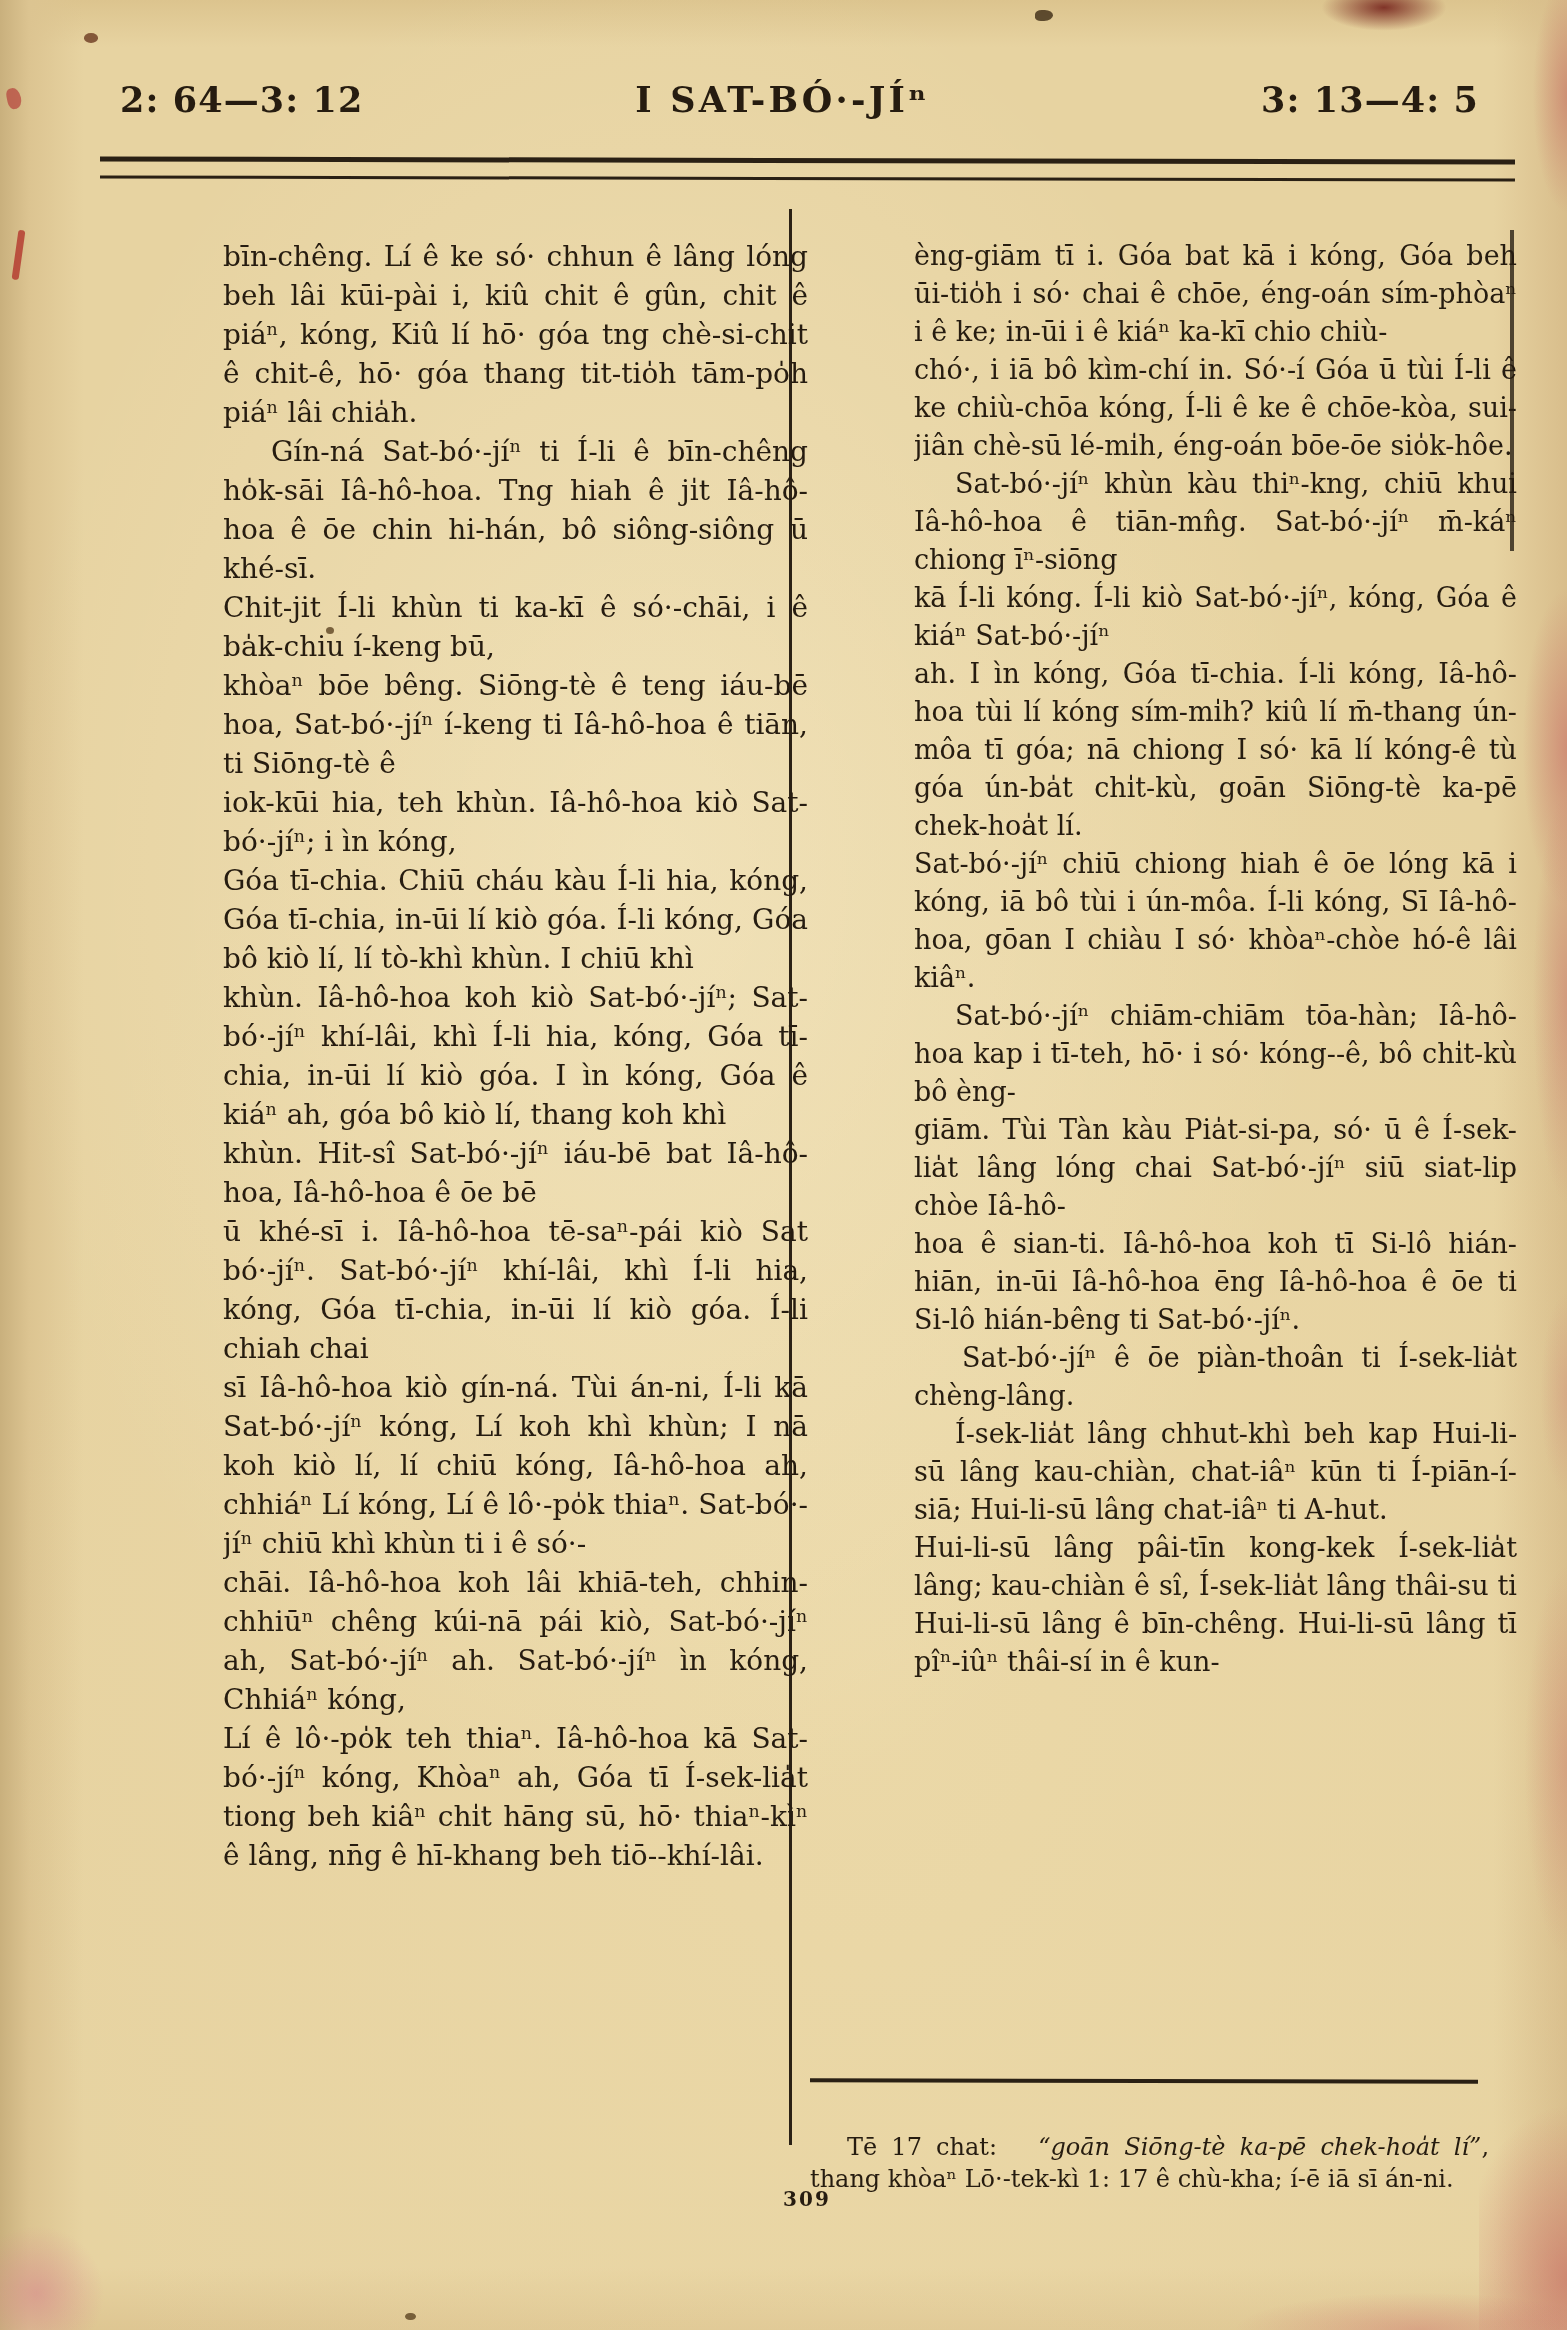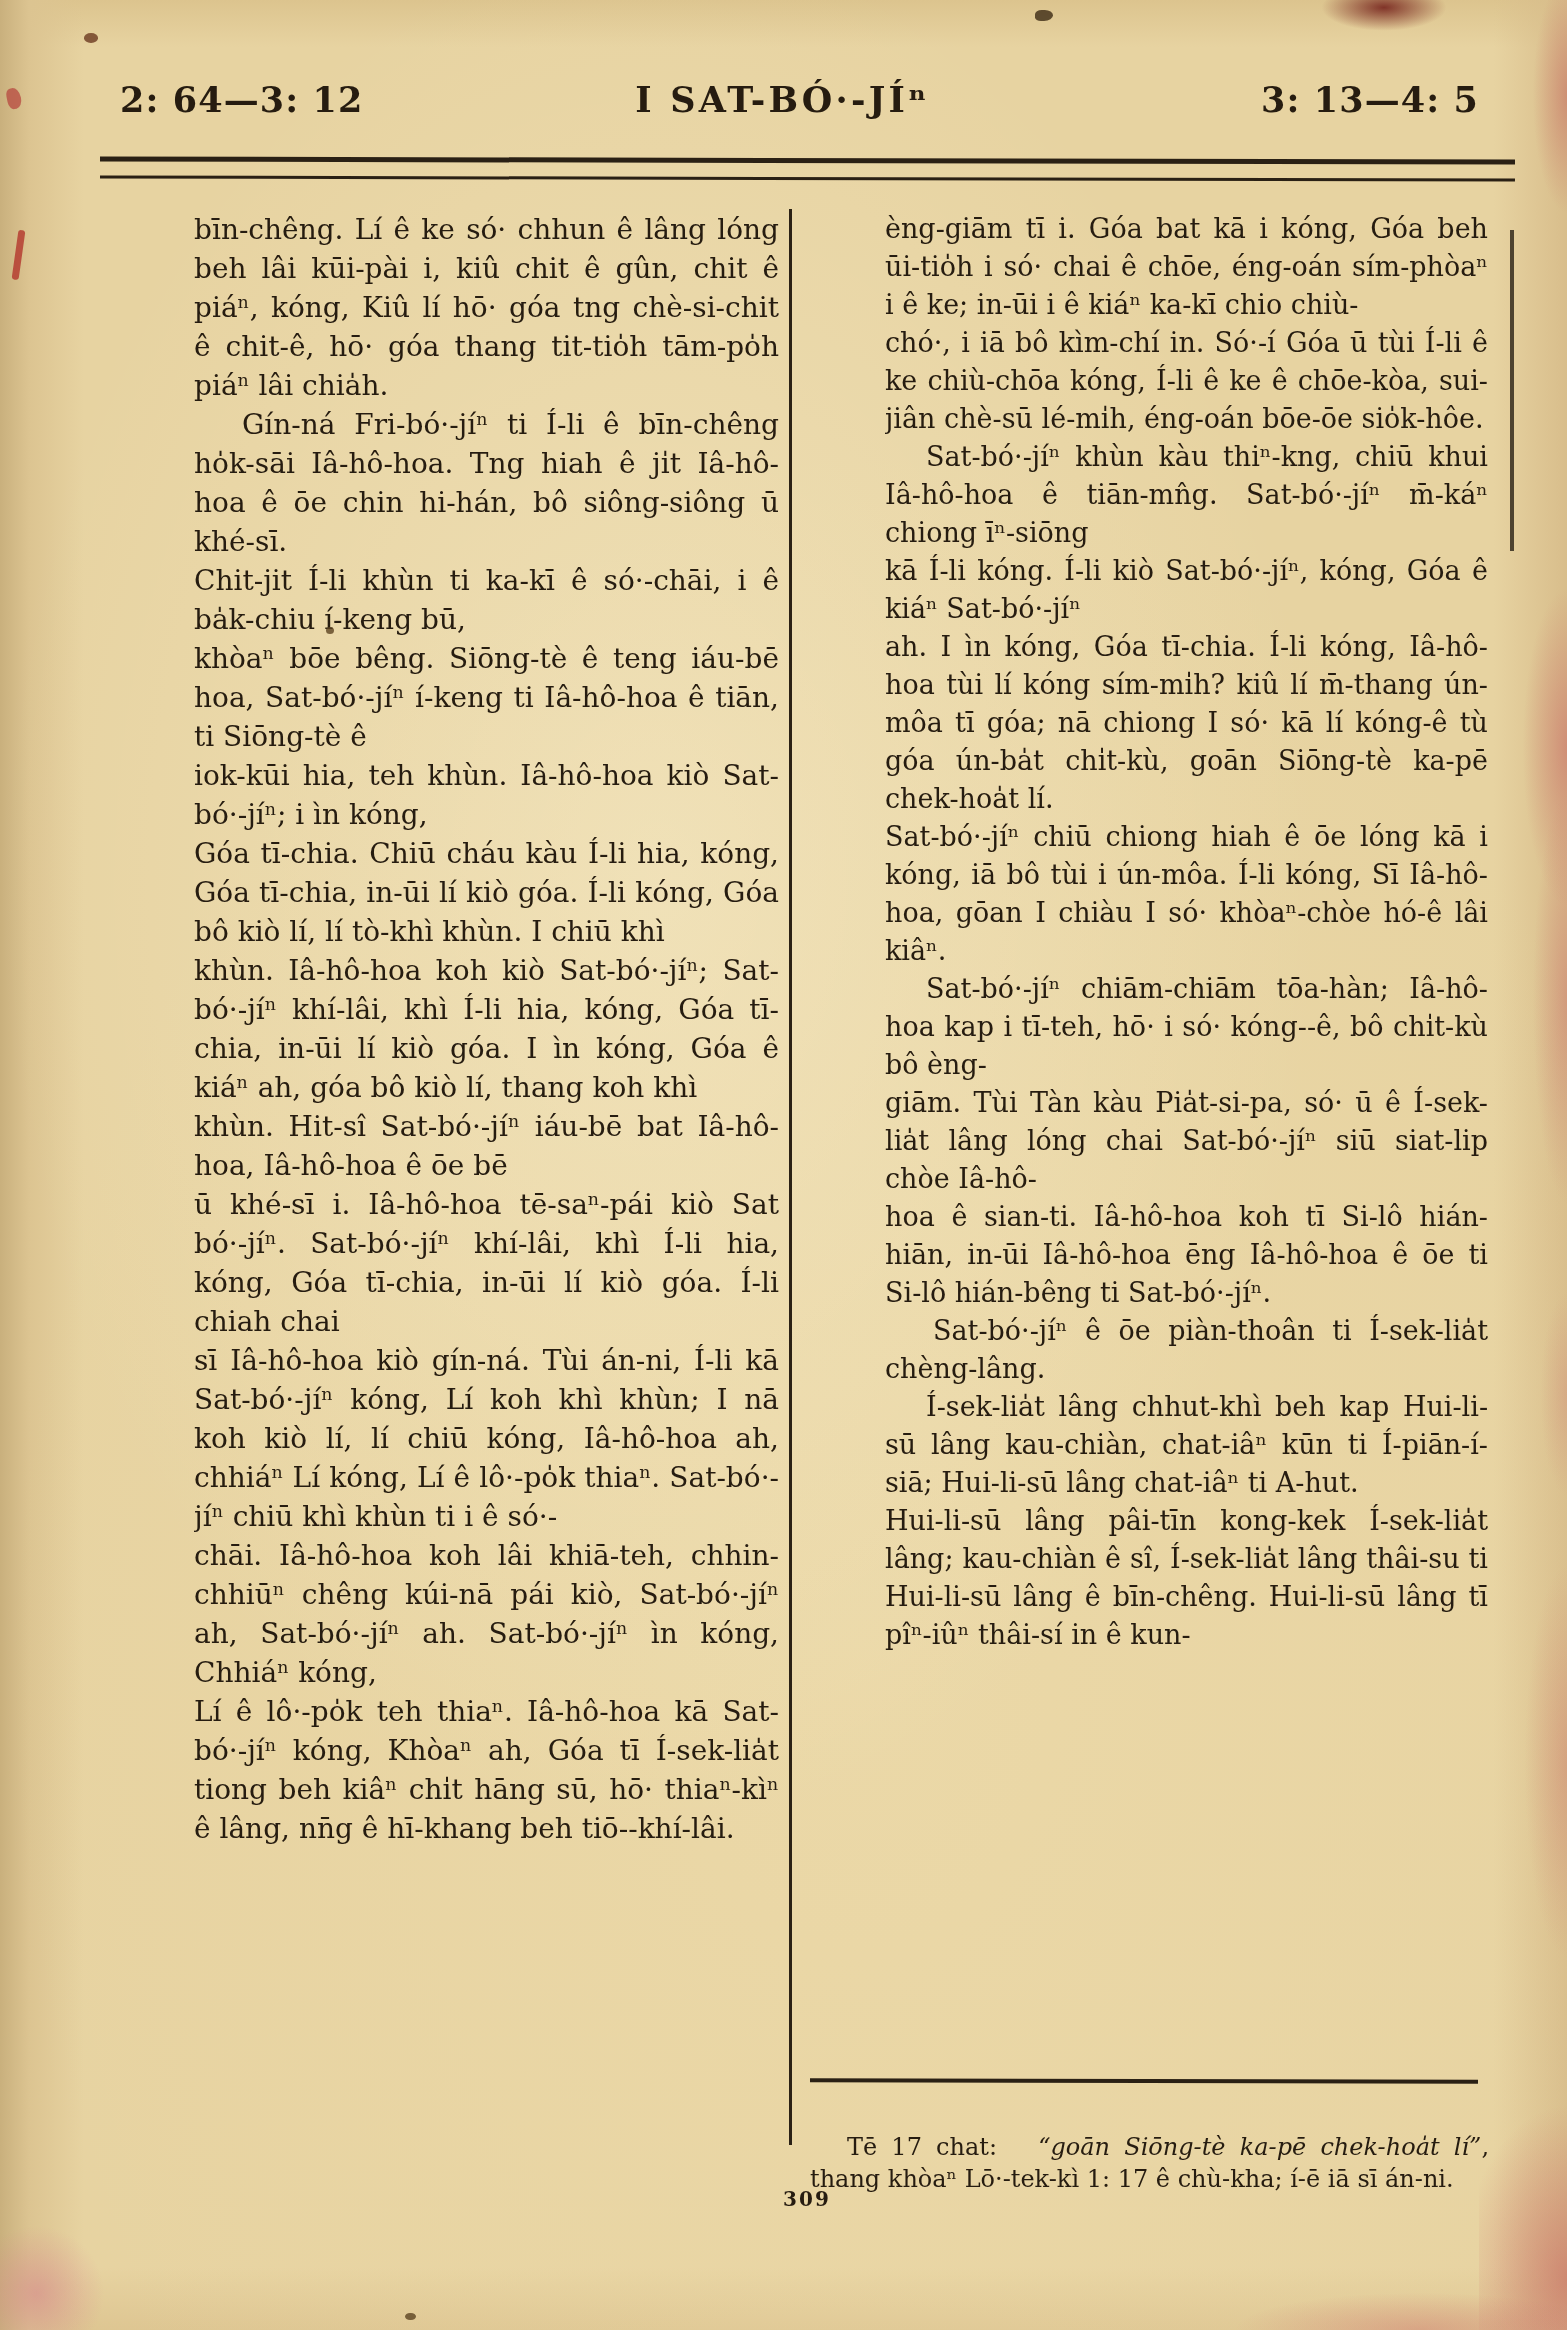--- a/index.html
+++ b/index.html
@@ -29,21 +29,21 @@
     position:absolute;left:100px;right:53px;top:158px;height:13.7px;
     border-top:5.8px solid #2a2014;border-bottom:3.2px solid #2a2014;
     transform:rotate(0.12deg);
   }
 
   
   #col-divider{position:absolute;left:789px;top:209px;width:3.2px;height:1936px;background:#2b2115;}
   #edge-line{position:absolute;left:1510px;top:230px;width:3.7px;height:321px;background:#342a1c;opacity:.85;}
 
   
-  .col{position:absolute;top:210px;text-align:justify;}
+  .col{position:absolute;top:237px;text-align:justify;margin-left:29px;}
   #left-col {left:194px;width:585px;height:1915px;font-size:28px;line-height:39px;overflow:hidden;}
   #right-col{left:885px;width:603px;height:1825px;font-size:27px;line-height:38px;overflow:hidden;}
   .verse{position:relative;margin:0;}
   .verse.indent{text-indent:41px;}
   .verse.chapter-start{text-indent:48px;}
 
   
   #footnote-rule{position:absolute;left:810px;width:668px;top:2079px;height:3.7px;background:#2a2014;transform:rotate(0.15deg);}
   #footnote{
     position:absolute;left:810px;width:679px;top:2107px;
@@ -98,21 +98,21 @@
   <div class="hdr" id="hdr-left">2: 64—3: 12</div>
   <div class="hdr" id="hdr-title">I SAT-BÓ·-JÍⁿ</div>
   <div class="hdr" id="hdr-right">3: 13—4: 5</div>
   <div id="hdr-rule"></div>
 
   <div id="col-divider"></div>
   <div id="edge-line"></div>
 
   <div class="col" id="left-col">
       <p class="verse"><span>bīn-chêng. Lí ê ke só· chhun ê lâng lóng beh lâi kūi-pài i, kiû chit ê gûn, chit ê piáⁿ, kóng, Kiû lí hō· góa tng chè-si-chit ê chit-ê, hō· góa thang tit-tio̍h tām-po̍h piáⁿ lâi chia̍h.</span></p>
-      <p class="verse chapter-start"><span>Gín-ná Fri-bó·-jíⁿ ti Í-li ê bīn-chêng ho̍k-sāi Iâ-hô-hoa. Tng hiah ê ji̍t Iâ-hô-hoa ê ōe chin hi-hán, bô siông-siông ū khé-sī.</span></p>
+      <p class="verse chapter-start"><span>Gín-ná Sat-bó·-jíⁿ ti Í-li ê bīn-chêng ho̍k-sāi Iâ-hô-hoa. Tng hiah ê ji̍t Iâ-hô-hoa ê ōe chin hi-hán, bô siông-siông ū khé-sī.</span></p>
       <p class="verse"><span>Chit-jit Í-li khùn ti ka-kī ê só·-chāi, i ê ba̍k-chiu í-keng bū,</span></p>
       <p class="verse"><span>khòaⁿ bōe bêng. Siōng-tè ê teng iáu-bē hoa, Sat-bó·-jíⁿ í-keng ti Iâ-hô-hoa ê tiān, ti Siōng-tè ê</span></p>
       <p class="verse"><span>iok-kūi hia, teh khùn. Iâ-hô-hoa kiò Sat-bó·-jíⁿ; i ìn kóng,</span></p>
       <p class="verse"><span>Góa tī-chia. Chiū cháu kàu Í-li hia, kóng, Góa tī-chia, in-ūi lí kiò góa. Í-li kóng, Góa bô kiò lí, lí tò-khì khùn. I chiū khì</span></p>
       <p class="verse"><span>khùn. Iâ-hô-hoa koh kiò Sat-bó·-jíⁿ; Sat-bó·-jíⁿ khí-lâi, khì Í-li hia, kóng, Góa tī-chia, in-ūi lí kiò góa. I ìn kóng, Góa ê kiáⁿ ah, góa bô kiò lí, thang koh khì</span></p>
       <p class="verse"><span>khùn. Hit-sî Sat-bó·-jíⁿ iáu-bē bat Iâ-hô-hoa, Iâ-hô-hoa ê ōe bē</span></p>
       <p class="verse"><span>ū khé-sī i. Iâ-hô-hoa tē-saⁿ-pái kiò Sat bó·-jíⁿ. Sat-bó·-jíⁿ khí-lâi, khì Í-li hia, kóng, Góa tī-chia, in-ūi lí kiò góa. Í-li chiah chai</span></p>
       <p class="verse"><span>sī Iâ-hô-hoa kiò gín-ná. Tùi án-ni, Í-li kā Sat-bó·-jíⁿ kóng, Lí koh khì khùn; I nā koh kiò lí, lí chiū kóng, Iâ-hô-hoa ah, chhiáⁿ Lí kóng, Lí ê lô·-po̍k thiaⁿ. Sat-bó·-jíⁿ chiū khì khùn ti i ê só·-</span></p>
       <p class="verse"><span>chāi. Iâ-hô-hoa koh lâi khiā-teh, chhin-chhiūⁿ chêng kúi-nā pái kiò, Sat-bó·-jíⁿ ah, Sat-bó·-jíⁿ ah. Sat-bó·-jíⁿ ìn kóng, Chhiáⁿ kóng,</span></p>
       <p class="verse"><span>Lí ê lô·-po̍k teh thiaⁿ. Iâ-hô-hoa kā Sat-bó·-jíⁿ kóng, Khòaⁿ ah, Góa tī Í-sek-lia̍t tiong beh kiâⁿ chi̍t hāng sū, hō· thiaⁿ-kìⁿ ê lâng, nn̄g ê hī-khang beh tiō--khí-lâi.</span></p>

